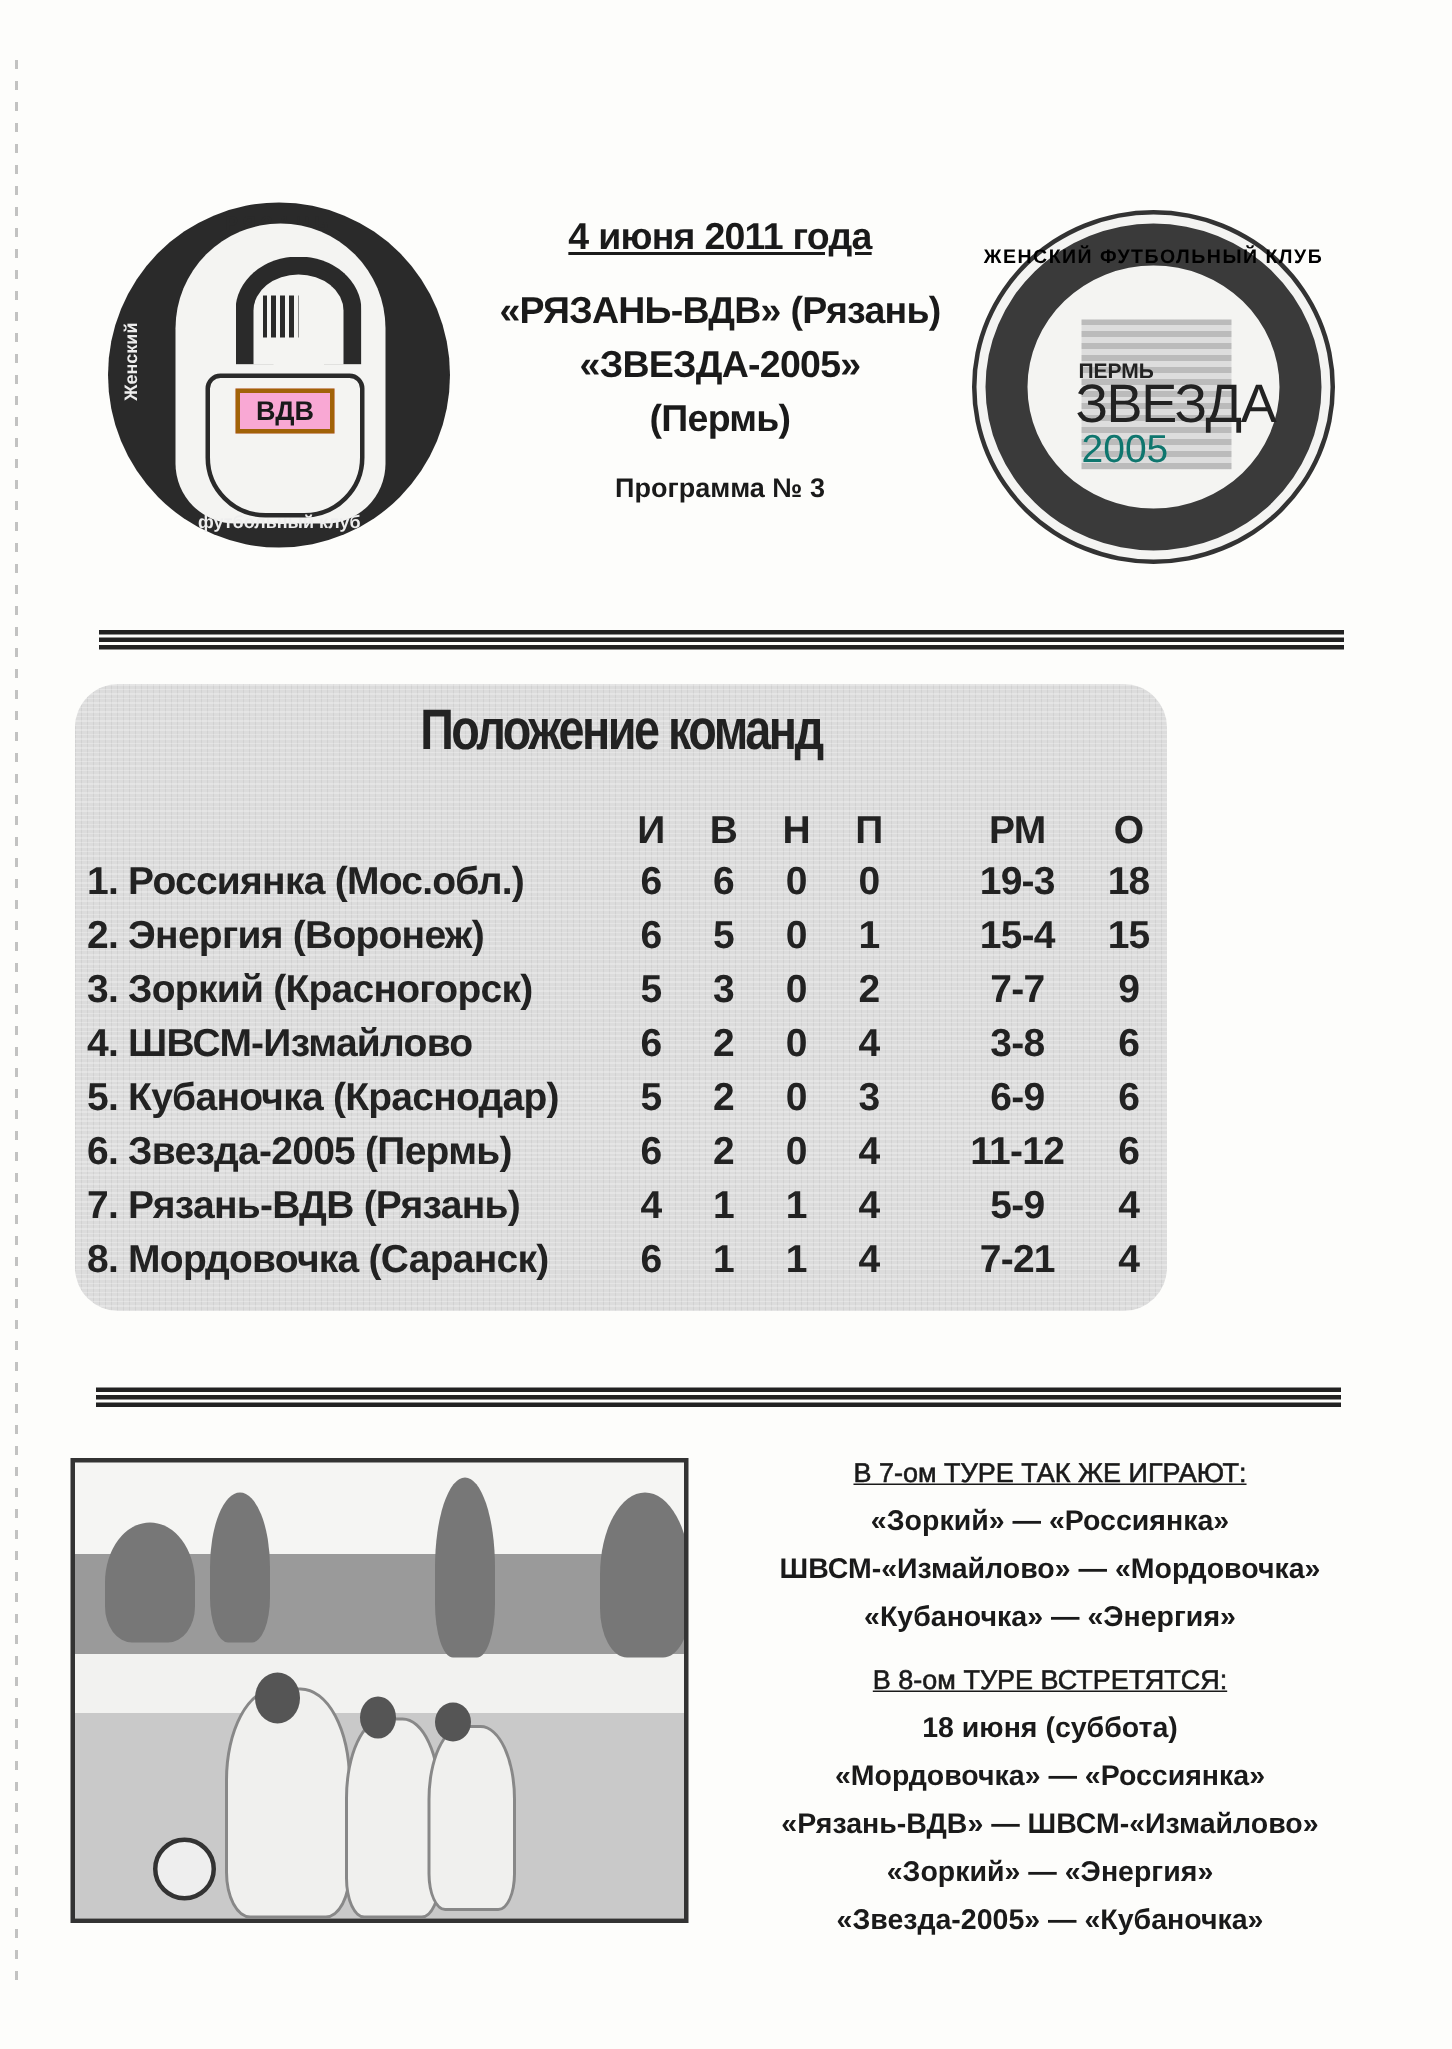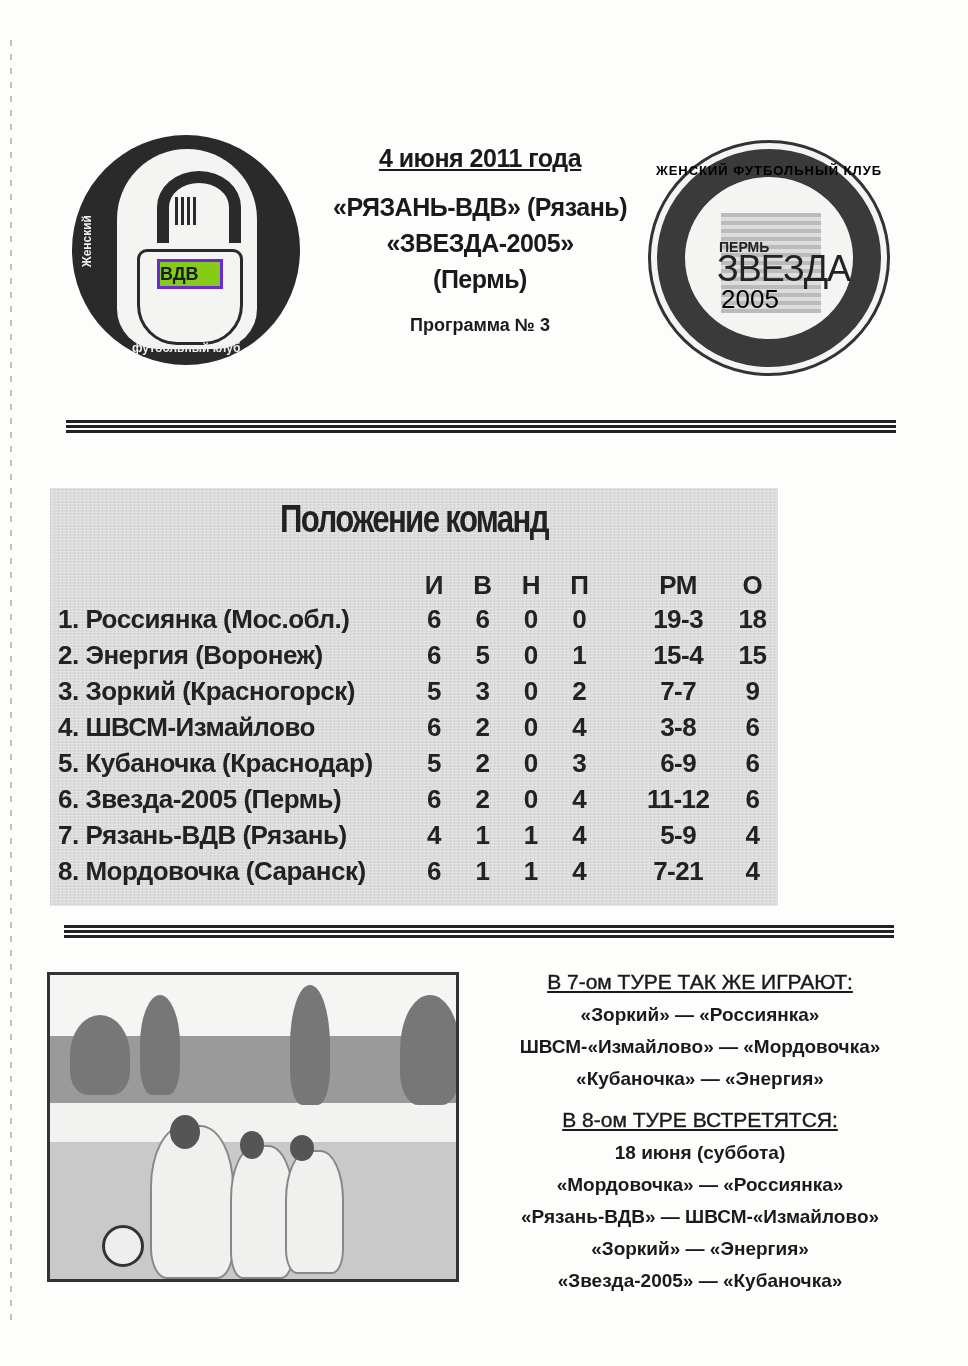--- a/index.html
+++ b/index.html
@@ -10,54 +10,54 @@
 
   
   .logo { position:absolute; border-radius:50%; }
   .logo-left { left:72px; top:135px; width:228px; height:230px; background:#2a2a2a; }
   .logo-left .inner { position:absolute; left:45px; top:14px; width:140px; height:200px; background:#f4f4f2;
      border-radius:70px 70px 40px 40px; }
   .logo-left .arch { position:absolute; left:40px; top:22px; width:60px; height:60px; border:12px solid #2a2a2a;
      border-bottom:none; border-radius:50% 50% 0 0; }
   .logo-left .chute { position:absolute; left:58px; top:48px; width:24px; height:28px;
      background:repeating-linear-gradient(90deg,#2a2a2a 0 3px,transparent 3px 6px); }
-  .logo-left .vdv { position:absolute; left:40px; top:110px; width:60px; height:24px; border:3px solid #6d28d9;
-     font-weight:bold; font-size:18px; line-height:24px; background:#84cc16; }
+  .logo-left .vdv { position:absolute; left:40px; top:110px; width:60px; height:24px; border:3px solid #a16207;
+     font-weight:bold; font-size:18px; text-align:center; line-height:24px; background:#f9a8d4; }
   .logo-left .ball { position:absolute; left:20px; top:100px; width:100px; height:90px;
      border:3px solid #2a2a2a; border-radius:10px 10px 40px 40px; }
   .logo-left .ring-top { position:absolute; left:0; top:6px; width:228px; text-align:center;
      color:#2a2a2a; font-size:13px; font-weight:bold; letter-spacing:3px; }
   .logo-left .ring-text { position:absolute; color:#eee; font-size:12px; font-weight:bold; }
 
   .logo-right { left:648px; top:140px; width:242px; height:236px; background:#f4f4f2; border:3px solid #333;
      box-sizing:border-box; }
   .logo-right .band { position:absolute; inset:6px; border-radius:50%; border:28px solid #3a3a3a; }
   .logo-right .center { position:absolute; left:70px; top:70px; width:100px; height:100px;
      background:repeating-linear-gradient(#bbb 0 4px,#ddd 4px 8px); }
   .logo-right .perm { position:absolute; left:68px; top:96px; font-size:14px; font-weight:bold; color:#222; }
   .logo-right .name { position:absolute; left:66px; top:108px; font-size:36px; color:#222; line-height:36px; letter-spacing:-1px; }
-  .logo-right .year { position:absolute; left:70px; top:142px; font-size:26px; color:#000000; line-height:28px; }
+  .logo-right .year { position:absolute; left:70px; top:142px; font-size:26px; color:#0f766e; line-height:28px; }
   .logo-right .ring-text { position:absolute; left:0; top:20px; width:236px; text-align:center;
      color:#000000; font-size:13px; font-weight:bold; letter-spacing:1px; }
 
   .match { position:absolute; left:300px; top:112px; width:360px; text-align:center; font-weight:bold;margin-top:32px; }
   .match .date { font-size:25px; text-decoration:underline; margin-bottom:16px; display:inline-block; letter-spacing:-0.5px; }
   .match .line { font-size:25px; line-height:36px; letter-spacing:-0.5px; }
   .match .prog { font-size:18px; margin-top:18px; }
 
   .triple-rule { position:absolute; height:14px; }
   .triple-rule div { height:3px; background:#222; margin-bottom:2px; }
   .rule1 { left:66px; top:420px; width:830px; }
   .rule2 { left:64px; top:925px; width:830px; }
 
   
-  .standings { position:absolute; left:50px; top:488px; width:728px; height:418px;
+  .standings { position:absolute; left:50px; top:456px; width:728px; height:418px;
      background:#dcdcdc;
      background-image:repeating-linear-gradient(0deg, rgba(255,255,255,.25) 0 1px, transparent 1px 3px),
-                      repeating-linear-gradient(90deg, rgba(0,0,0,.05) 0 1px, transparent 1px 4px); }
+                      repeating-linear-gradient(90deg, rgba(0,0,0,.05) 0 1px, transparent 1px 4px);border-radius:29px; }
   .standings .title { position:absolute; left:0; top:10px; width:100%; text-align:center;
      font-size:38px; font-weight:bold; color:#222; letter-spacing:-2px; transform:scaleX(.82); }
   .standings table { position:absolute; left:8px; top:82px; border-collapse:collapse; font-weight:bold; color:#222; }
   .standings th, .standings td { padding:0; height:36px; font-size:26px; letter-spacing:-0.5px; }
   .standings th { height:30px; }
   .c-team { width:420px; text-align:left;margin-top:41px; }
   .c-n { width:60px; text-align:center; }
   .c-gap { width:36px; }
   .c-rm { width:120px; text-align:center; }
   .c-pts { width:60px; text-align:center; }
@@ -65,21 +65,21 @@
   
   .photo { position:absolute; left:47px; top:972px; width:412px; height:310px; border:3px solid #333; box-sizing:border-box;
      background:linear-gradient(#f5f5f3 0 20%, #9a9a9a 20% 42%, #f2f2f0 42% 55%, #c9c9c9 55% 100%); overflow:hidden; }
   .photo .tree { position:absolute; background:#777; border-radius:50% 50% 30% 30%; }
   .photo .player { position:absolute; background:#f0f0ee; border-radius:40% 40% 20% 20%; border:2px solid #888; }
   .photo .head { position:absolute; background:#555; border-radius:50%; }
   .photo .ball { position:absolute; width:36px; height:36px; border-radius:50%; background:#eee; border:3px solid #333; }
 
   
   .fixtures { position:absolute; left:470px; top:965px; width:460px; text-align:center; font-weight:bold; }
-  .fixtures .head { font-size:21px; text-decoration:underline; line-height:34px; font-weight:normal;
+  .fixtures .head { font-size:18px; text-decoration:underline; line-height:34px; font-weight:normal;
      -webkit-text-stroke:0.4px #1a1a1a; }
   .fixtures .row { font-size:19px; line-height:32px; }
   .fixtures .gap { height:8px; }
 </style>
 </head>
 <body>
 
 <div class="left-edge"></div>
 
 <div class="logo logo-left">

